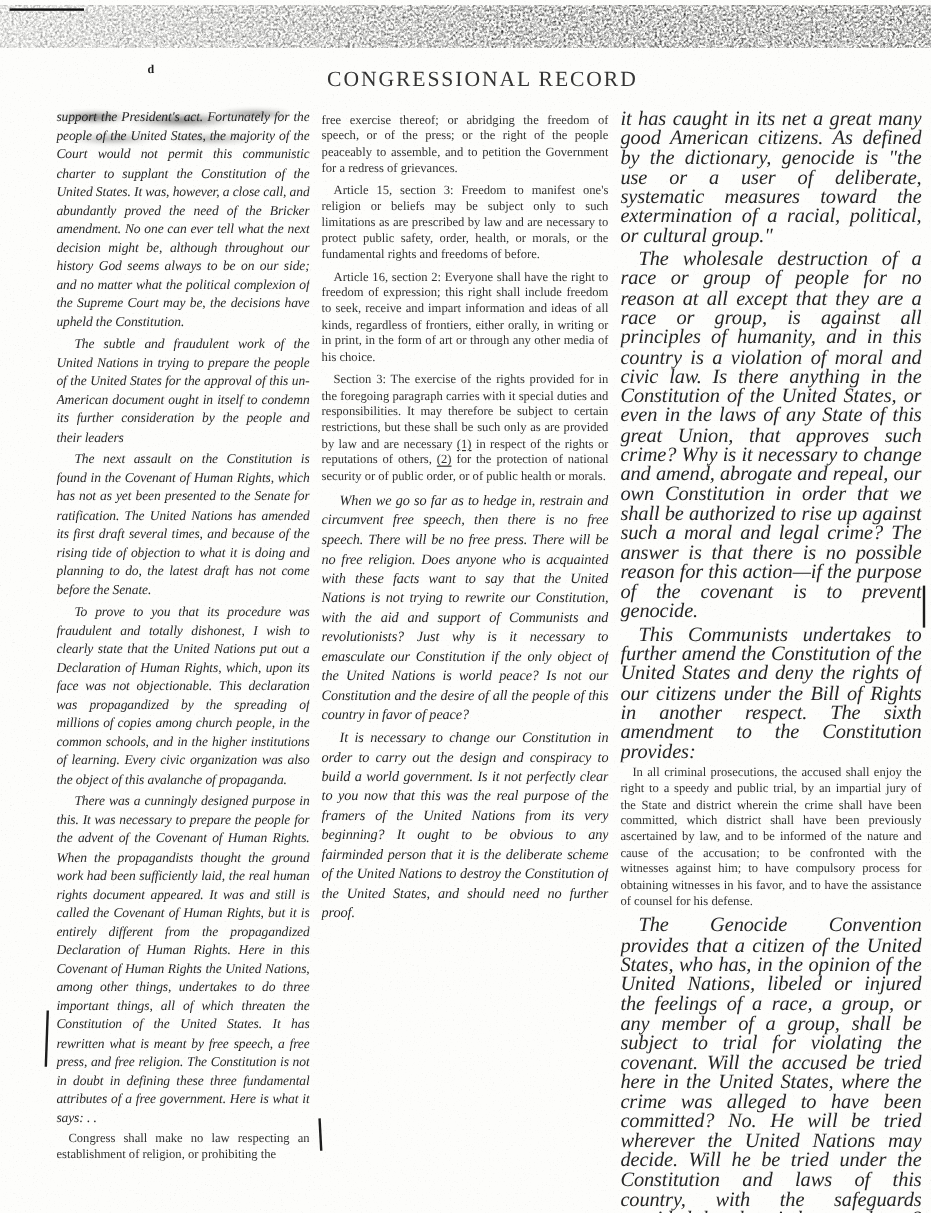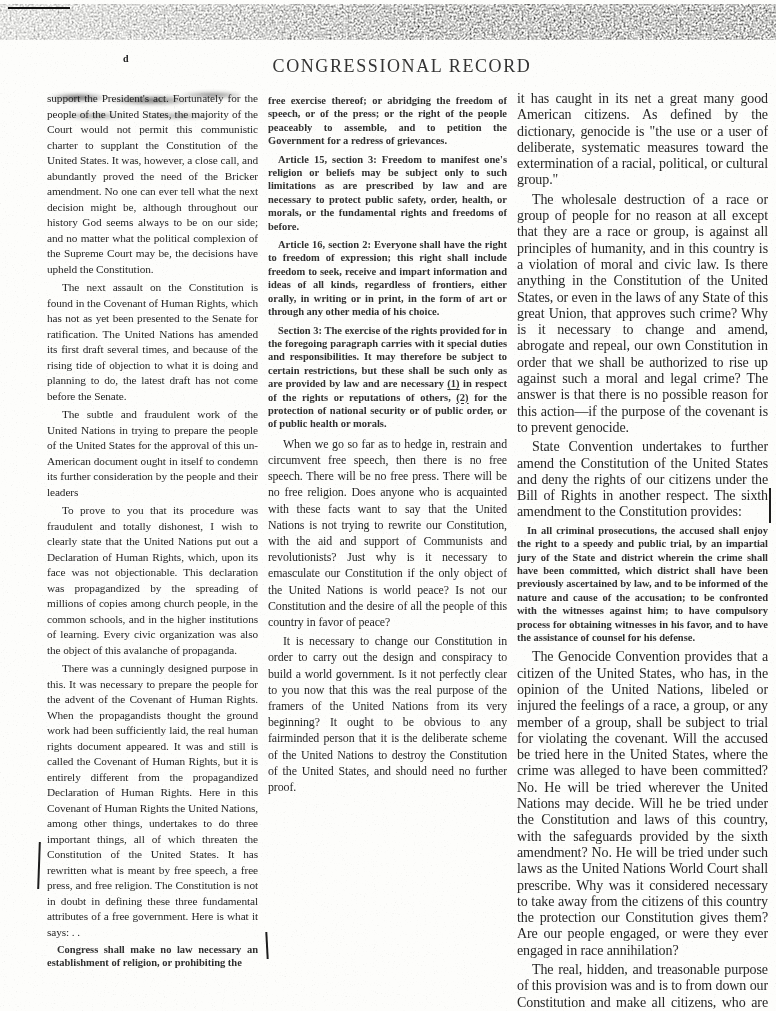--- a/index.html
+++ b/index.html
@@ -17,24 +17,24 @@
   }
   .page-mark {
     position:absolute; left:123px; top:53px;
     font-size:10px; font-weight:bold; color:#1c1c1c;
   }
   .col { position:absolute; top:91px; text-align:justify; }
   #col1 { left:47px;  width:211px; height:920px; overflow:hidden; }
   #col2 { left:268px; width:239px; height:920px; overflow:hidden; }
   #col3 { left:517px; width:251px; height:920px; overflow:hidden; }
   .col p { margin:0 0 3px 0; }
-  p.body { font-size:11.9px; line-height:16.2px; text-indent:15px; letter-spacing:-0.1px; }
+  p.body { font-size:11.9px; line-height:16.2px; text-indent:15px; letter-spacing:-0.1px;font-style:italic; }
   #col1 p.body { font-size:11.3px; line-height:15.5px; }
-  #col3 p.body { font-size:14px; line-height:16.3px; }
-  p.quote { font-size:10.5px; line-height:13.4px; text-indent:10px; margin:3px 0 5px 0; color:#313131;font-weight:bold; }
+  #col3 p.body { font-size:17px; line-height:16.3px; }
+  p.quote { font-size:10.5px; line-height:13.4px; text-indent:10px; margin:3px 0 5px 0; color:#313131; }
   .noindent { text-indent:0 !important; }
   .u { text-decoration:underline; text-underline-offset:2px; }
   
   .noise-band { position:absolute; top:4px; left:0; width:776px; height:36px;
     -webkit-mask-image:linear-gradient(90deg, rgba(0,0,0,.45), rgba(0,0,0,.95) 55%, rgba(0,0,0,1));
     mask-image:linear-gradient(90deg, rgba(0,0,0,.45), rgba(0,0,0,.95) 55%, rgba(0,0,0,1)); }
   .page-speckle { position:absolute; top:0; left:0; width:776px; height:1011px; opacity:.10; pointer-events:none; }
   .topline { position:absolute; left:8px; top:7px; width:62px; height:2px; background:#111; }
   .smudge1 { position:absolute; left:42px; top:86px; width:198px; height:26px; filter:blur(1.6px); opacity:.8;
     background:
@@ -71,38 +71,38 @@
     <rect width="776" height="1011" filter="url(#speck2)"></rect>
   </svg>
 
   <div class="topline"></div>
 
   <div class="header-title">CONGRESSIONAL RECORD</div>
   <div class="page-mark">d</div>
 
   <div id="col1" class="col">
       <p class="body noindent">support the President's act. Fortunately for the people of the United States, the majority of the Court would not permit this communistic charter to supplant the Constitution of the United States. It was, however, a close call, and abundantly proved the need of the Bricker amendment. No one can ever tell what the next decision might be, although throughout our history God seems always to be on our side; and no matter what the political complexion of the Supreme Court may be, the decisions have upheld the Constitution.</p>
+      <p class="body">The subtle and fraudulent work of the United Nations in trying to prepare the people of the United States for the approval of this un-American document ought in itself to condemn its further consideration by the people and their leaders</p>
       <p class="body">The next assault on the Constitution is found in the Covenant of Human Rights, which has not as yet been presented to the Senate for ratification. The United Nations has amended its first draft several times, and because of the rising tide of objection to what it is doing and planning to do, the latest draft has not come before the Senate.</p>
-      <p class="body">The subtle and fraudulent work of the United Nations in trying to prepare the people of the United States for the approval of this un-American document ought in itself to condemn its further consideration by the people and their leaders</p>
       <p class="body">To prove to you that its procedure was fraudulent and totally dishonest, I wish to clearly state that the United Nations put out a Declaration of Human Rights, which, upon its face was not objectionable. This declaration was propagandized by the spreading of millions of copies among church people, in the common schools, and in the higher institutions of learning. Every civic organization was also the object of this avalanche of propaganda.</p>
       <p class="body">There was a cunningly designed purpose in this. It was necessary to prepare the people for the advent of the Covenant of Human Rights. When the propagandists thought the ground work had been sufficiently laid, the real human rights document appeared. It was and still is called the Covenant of Human Rights, but it is entirely different from the propagandized Declaration of Human Rights. Here in this Covenant of Human Rights the United Nations, among other things, undertakes to do three important things, all of which threaten the Constitution of the United States. It has rewritten what is meant by free speech, a free press, and free religion. The Constitution is not in doubt in defining these three fundamental attributes of a free government. Here is what it says: . .</p>
-      <p class="quote">Congress shall make no law necessary an establishment of religion, or prohibiting the</p>
+      <p class="quote">Congress shall make no law respecting an establishment of religion, or prohibiting the</p>
     </div>
   <div id="col2" class="col">
       <p class="quote noindent">free exercise thereof; or abridging the freedom of speech, or of the press; or the right of the people peaceably to assemble, and to petition the Government for a redress of grievances.</p>
       <p class="quote">Article 15, section 3: Freedom to manifest one's religion or beliefs may be subject only to such limitations as are prescribed by law and are necessary to protect public safety, order, health, or morals, or the fundamental rights and freedoms of before.</p>
       <p class="quote">Article 16, section 2: Everyone shall have the right to freedom of expression; this right shall include freedom to seek, receive and impart information and ideas of all kinds, regardless of frontiers, either orally, in writing or in print, in the form of art or through any other media of his choice.</p>
       <p class="quote">Section 3: The exercise of the rights provided for in the foregoing paragraph carries with it special duties and responsibilities. It may therefore be subject to certain restrictions, but these shall be such only as are provided by law and are necessary <span class="u">(1)</span> in respect of the rights or reputations of others, <span class="u">(2)</span> for the protection of national security or of public order, or of public health or morals.</p>
       <p class="body">When we go so far as to hedge in, restrain and circumvent free speech, then there is no free speech. There will be no free press. There will be no free religion. Does anyone who is acquainted with these facts want to say that the United Nations is not trying to rewrite our Constitution, with the aid and support of Communists and revolutionists? Just why is it necessary to emasculate our Constitution if the only object of the United Nations is world peace? Is not our Constitution and the desire of all the people of this country in favor of peace?</p>
       <p class="body">It is necessary to change our Constitution in order to carry out the design and conspiracy to build a world government. Is it not perfectly clear to you now that this was the real purpose of the framers of the United Nations from its very beginning? It ought to be obvious to any fairminded person that it is the deliberate scheme of the United Nations to destroy the Constitution of the United States, and should need no further proof.</p>
     </div>
   <div id="col3" class="col">
       <p class="body noindent">it has caught in its net a great many good American citizens. As defined by the dictionary, genocide is "the use or a user of deliberate, systematic measures toward the extermination of a racial, political, or cultural group."</p>
       <p class="body">The wholesale destruction of a race or group of people for no reason at all except that they are a race or group, is against all principles of humanity, and in this country is a violation of moral and civic law. Is there anything in the Constitution of the United States, or even in the laws of any State of this great Union, that approves such crime? Why is it necessary to change and amend, abrogate and repeal, our own Constitution in order that we shall be authorized to rise up against such a moral and legal crime? The answer is that there is no possible reason for this action—if the purpose of the covenant is to prevent genocide.</p>
-      <p class="body">State Convention undertakes to further amend the Constitution of the United States and deny the rights of our citizens under the Bill of Rights in another respect. The sixth amendment to the Constitution provides:</p>
+      <p class="body">This Communists undertakes to further amend the Constitution of the United States and deny the rights of our citizens under the Bill of Rights in another respect. The sixth amendment to the Constitution provides:</p>
       <p class="quote">In all criminal prosecutions, the accused shall enjoy the right to a speedy and public trial, by an impartial jury of the State and district wherein the crime shall have been committed, which district shall have been previously ascertained by law, and to be informed of the nature and cause of the accusation; to be confronted with the witnesses against him; to have compulsory process for obtaining witnesses in his favor, and to have the assistance of counsel for his defense.</p>
       <p class="body">The Genocide Convention provides that a citizen of the United States, who has, in the opinion of the United Nations, libeled or injured the feelings of a race, a group, or any member of a group, shall be subject to trial for violating the covenant. Will the accused be tried here in the United States, where the crime was alleged to have been committed? No. He will be tried wherever the United Nations may decide. Will he be tried under the Constitution and laws of this country, with the safeguards provided by the sixth amendment? No. He will be tried under such laws as the United Nations World Court shall prescribe. Why was it considered necessary to take away from the citizens of this country the protection our Constitution gives them? Are our people engaged, or were they ever engaged in race annihilation?</p>
       <p class="body">The real, hidden, and treasonable purpose of this provision was and is to from down our Constitution and make all citizens, who are entitled to the enjoyment</p>
     </div>
 
   <div class="smudge1"></div>
   <div class="smudge2"></div>
 
   <div class="pen-mark mark-left-bracket"></div>
   <div class="pen-mark mark-col2-stroke"></div>

